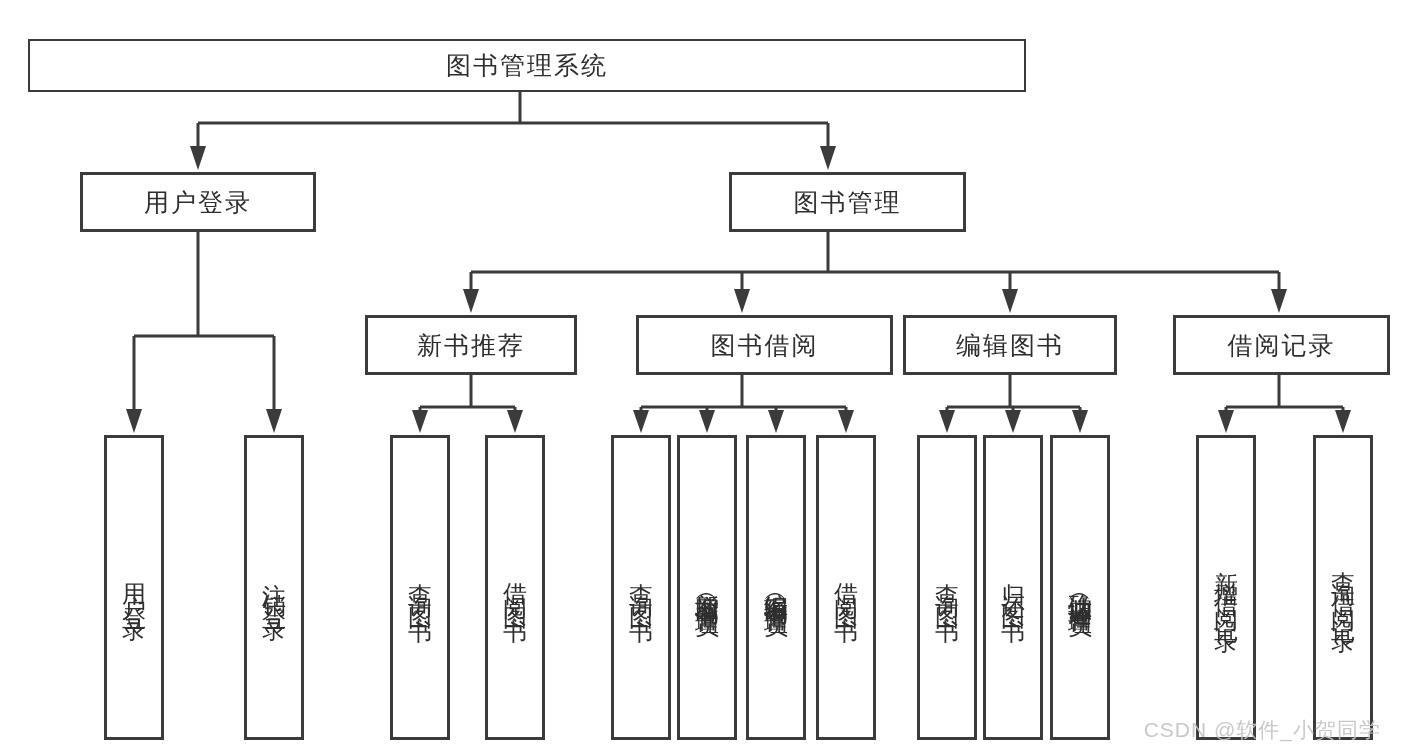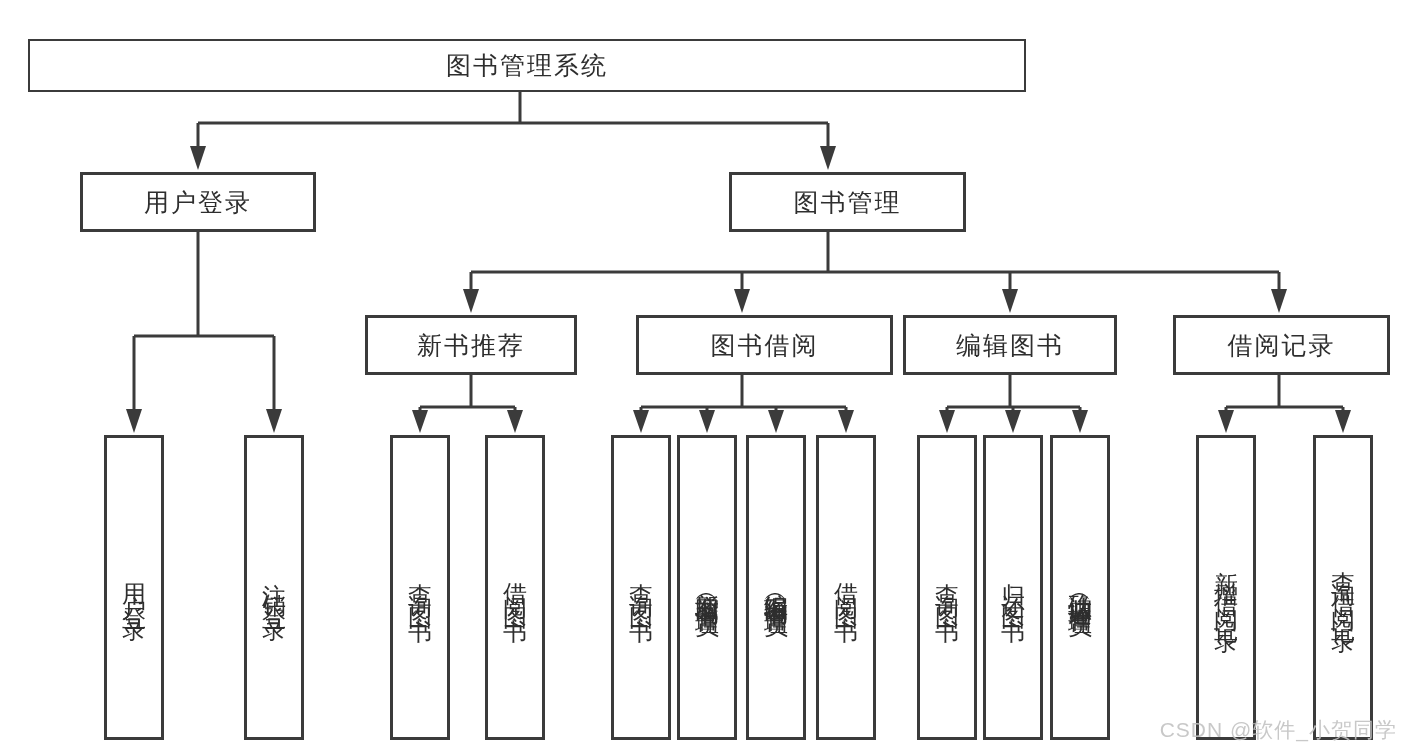--- a/index.html
+++ b/index.html
@@ -70,21 +70,21 @@
   #lf-5  { left: 677px;  }
   #lf-6  { left: 746px;  }
   #lf-7  { left: 816px;  }
   #lf-8  { left: 917px;  }
   #lf-9  { left: 983px;  }
   #lf-10 { left: 1050px; }
   #lf-11 { left: 1196px; }
   #lf-12 { left: 1313px; }
   #watermark {
     position: absolute;
-    right: 8px;
+    right: 24px;
     bottom: 3px;
     font-size: 21px;
     color: #c3c3c3;
     letter-spacing: 1px;
     opacity: 0.9;
     pointer-events: none;
   }
   .wire { stroke: #3b3b3b; stroke-width: 3; fill: none; }
   .head { fill: #3b3b3b; stroke: none; }
 </style>

